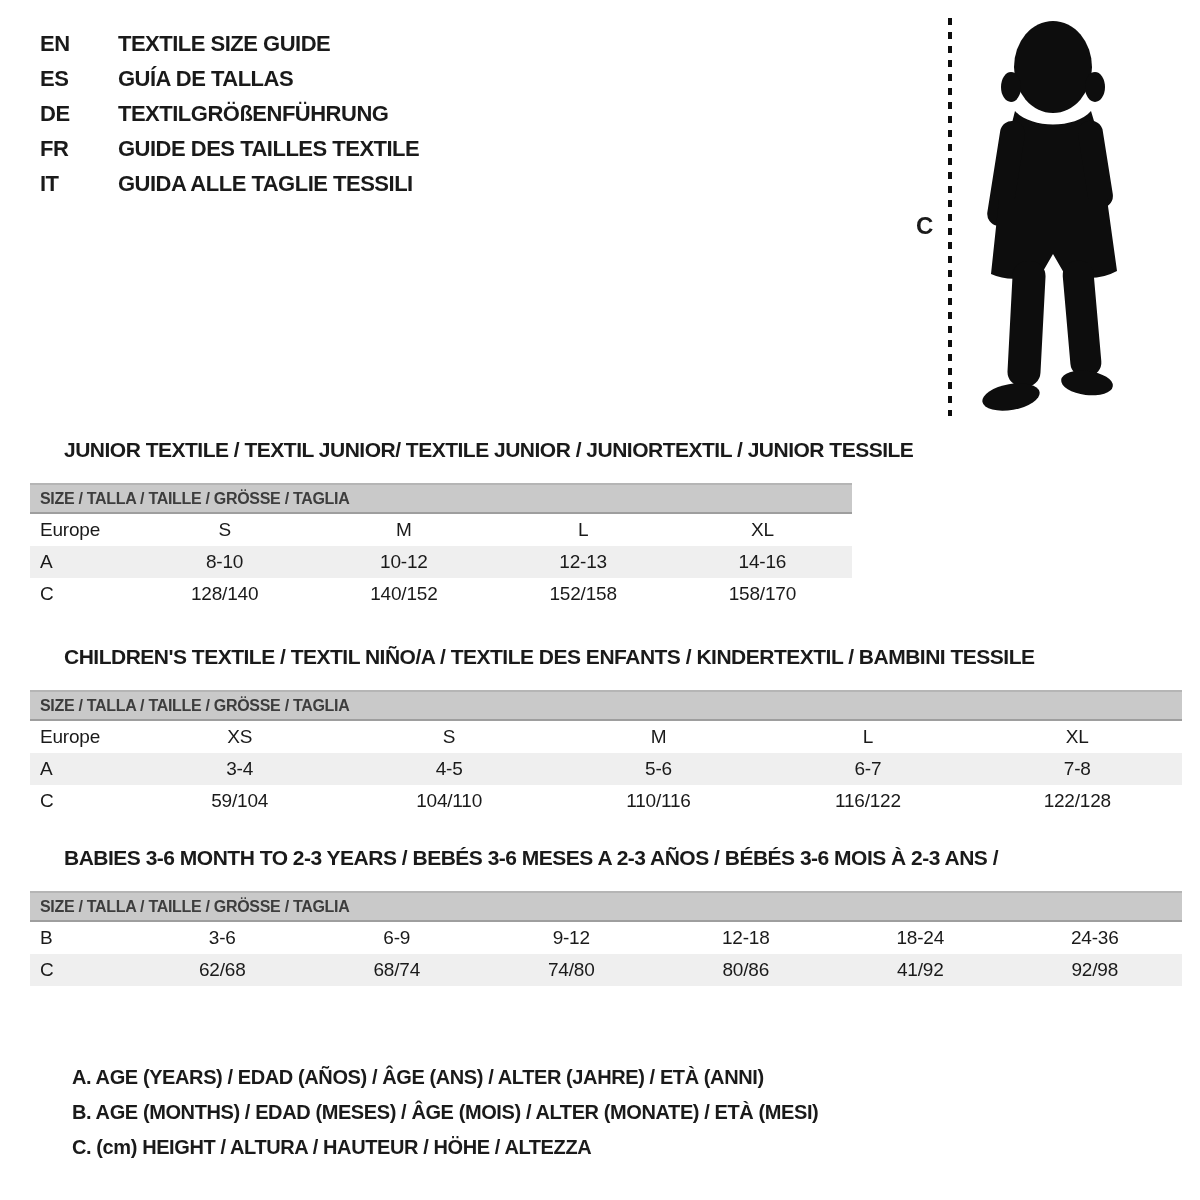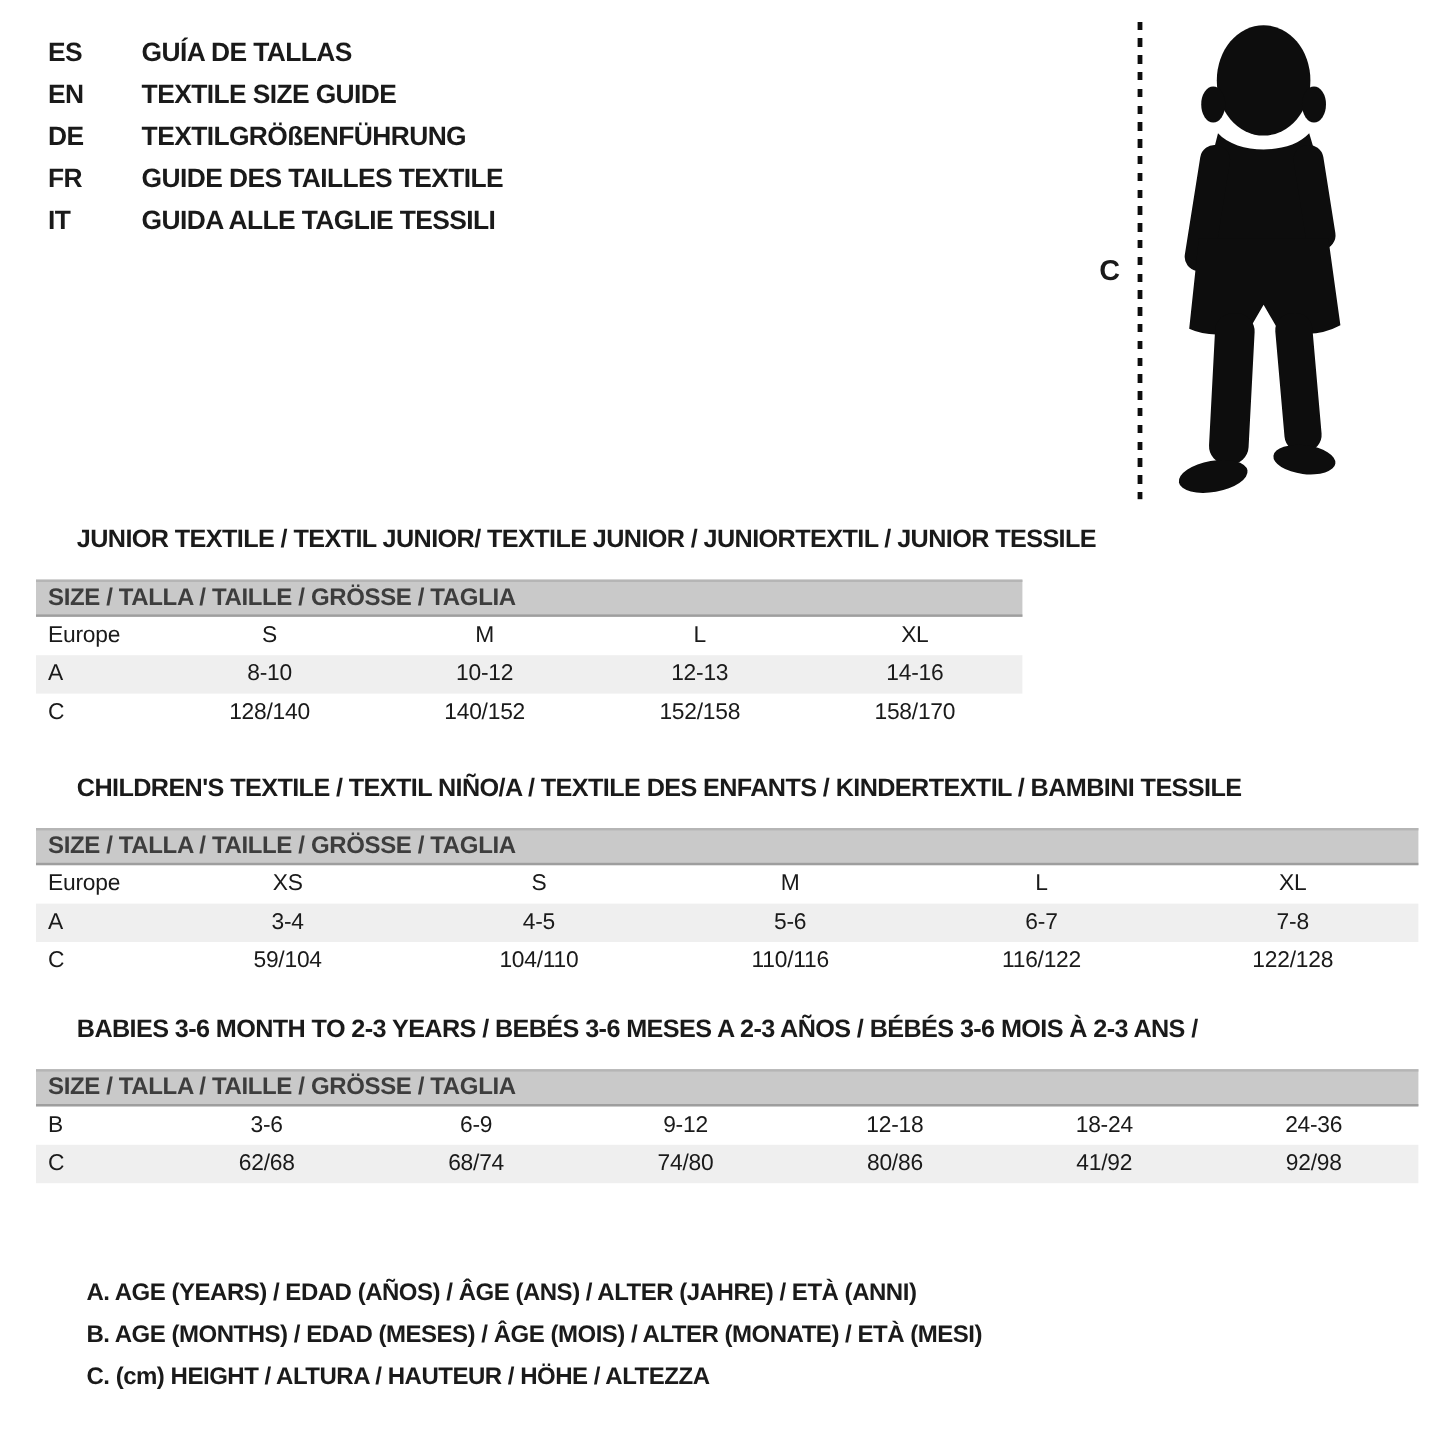--- a/index.html
+++ b/index.html
@@ -40,42 +40,42 @@
   .sec0{top:434px;width:822px;}
   .sec1{top:641px;width:1152px;}
   .sec2{top:842px;width:1152px;}
   .section-title{margin-left:10px;font-size:21px;font-weight:700;letter-spacing:-0.5px;}
   .title-line{line-height:32px;white-space:nowrap;margin-left:24px;}
   .size-table{margin-top:17px;width:100%;}
   .size-bar{
     height:31px;background:var(--bar-bg);
     border-top:2px solid var(--bar-bt);border-bottom:2px solid var(--bar-bb);
     display:flex;align-items:center;padding-left:10px;
-    font-size:20px;font-weight:700;color:var(--bar-text);letter-spacing:-0.3px;
+    font-size:16px;font-weight:700;color:var(--bar-text);letter-spacing:-0.3px;
   }
   .trow{display:grid;height:32px;align-items:center;font-size:19px;letter-spacing:-0.2px;}
   .trow.shaded{background:var(--shade);}
   .tlabel{padding-left:10px;}
   .tcell{text-align:center;}
 
   
   .legend{position:absolute;left:40px;top:1060px;}
   .legend-line{height:35px;line-height:35px;font-size:20px;font-weight:700;letter-spacing:-0.4px;white-space:nowrap;margin-left:32px;}
 </style>
 </head>
 <body>
 
 <div class="language-list">
     <div class="lang-row">
+      <span class="lang-code">EN</span>
+      <span class="lang-label">TEXTILE SIZE GUIDE</span>
+    </div>
+    <div class="lang-row">
       <span class="lang-code">ES</span>
       <span class="lang-label">GUÍA DE TALLAS</span>
-    </div>
-    <div class="lang-row">
-      <span class="lang-code">EN</span>
-      <span class="lang-label">TEXTILE SIZE GUIDE</span>
     </div>
     <div class="lang-row">
       <span class="lang-code">DE</span>
       <span class="lang-label">TEXTILGRÖßENFÜHRUNG</span>
     </div>
     <div class="lang-row">
       <span class="lang-code">FR</span>
       <span class="lang-label">GUIDE DES TAILLES TEXTILE</span>
     </div>
     <div class="lang-row">

